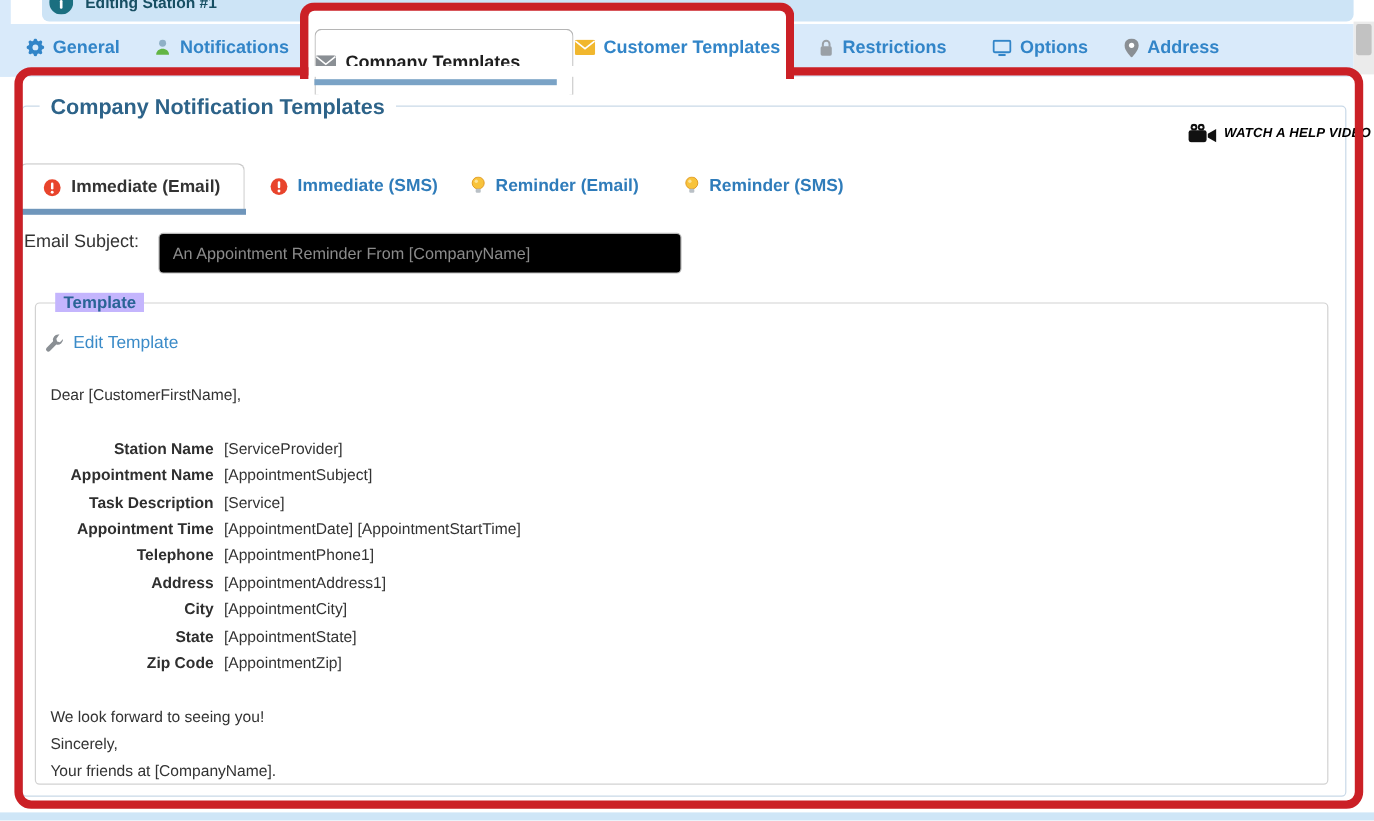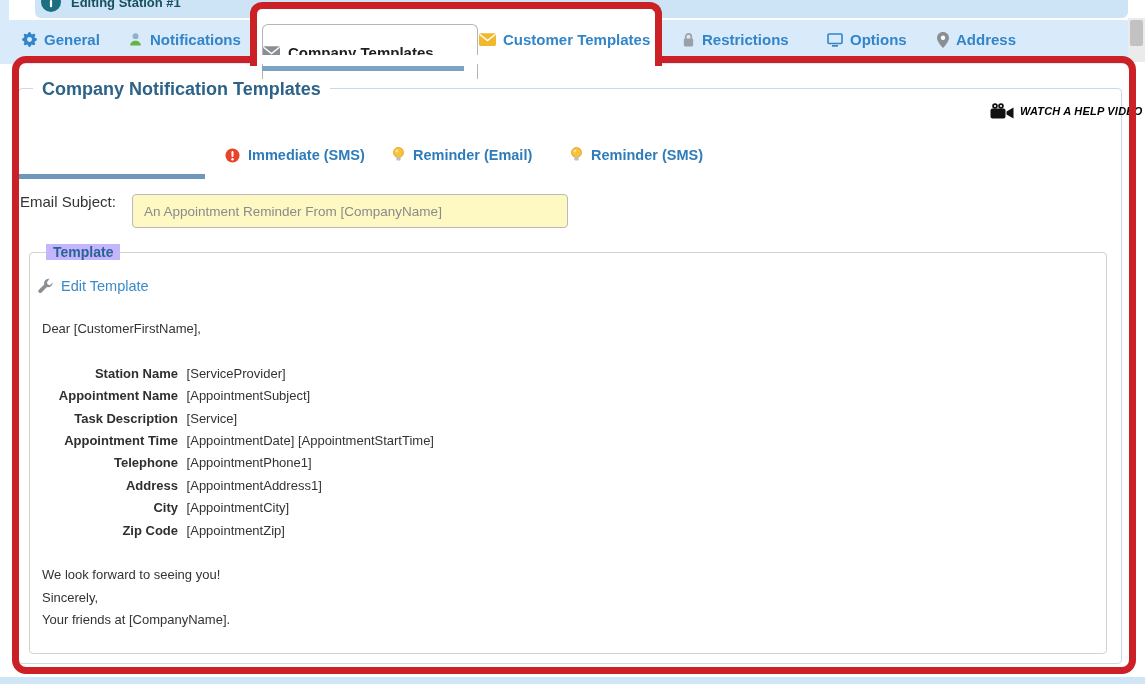--- a/index.html
+++ b/index.html
@@ -47,21 +47,21 @@
     display:flex; align-items:center; justify-content:center; gap:8px;
     font-size:14.5px; font-weight:bold; color:#333; z-index:4; cursor:pointer; }
   .stab { position:absolute; top:147px; display:flex; align-items:center; gap:8px;
     font-size:14.5px; font-weight:bold; color:#2f7cba; z-index:4; cursor:pointer; }
   .stab-underline { left:15px; top:174px; width:190px; height:5px; background:#6f96bb; z-index:4; }
 
   
   .subj-label { left:20px; top:193px; font-size:15px; color:#333; z-index:4; }
   .subj-input { left:132px; top:194px; width:436px; height:34px; border:1px solid #b9b9b9;
     border-radius:4px; padding:0 11px; font-size:13.5px; color:#8b8b8b;
-    font-family:"Liberation Sans", sans-serif; z-index:4; background:#fef9c3; }
+    font-family:"Liberation Sans", sans-serif; z-index:4; background:#000000; }
 
   
   .fieldset2 { left:29px; top:252px; width:1078px; height:402px; border:1px solid #d2d2d2;
     border-radius:4px; z-index:4; }
   .legend2 { left:46px; top:244px; background:#c4b5fd; padding:0 7px; font-size:14px;
     font-weight:bold; color:#2a6496; z-index:5; }
   .edit-link { left:38px; top:278px; display:flex; align-items:center; gap:7px;
     font-size:14.5px; color:#3b8bc8; z-index:5; cursor:pointer; }
   .tpl-body { left:42px; top:318px; width:1040px; font-size:13px; color:#333;
     line-height:22.4px; z-index:5; }
@@ -183,20 +183,30 @@
           <circle cx="11" cy="3" r="2.8" fill="#111"></circle>
           <circle cx="5" cy="3" r="1.1" fill="#fff"></circle>
           <circle cx="11" cy="3" r="1.1" fill="#fff"></circle>
           <rect x="0.5" y="5.5" width="15" height="10" rx="2" fill="#111"></rect>
           <path d="M16.5 8.5l7-4v11l-7-4z" fill="#111"></path>
         </svg>
     </span>
     <span class="hv-label">WATCH A HELP VIDEO</span>
   </div>
 
+  <div class="abs active-stab">
+    <span>
+      <svg width="15" height="15" viewBox="0 0 16 16">
+          <circle cx="8" cy="8" r="7.5" fill="#e8442c"></circle>
+          <rect x="6.9" y="3.3" width="2.2" height="6.2" rx="1.1" fill="#fff"></rect>
+          <circle cx="8" cy="11.9" r="1.3" fill="#fff"></circle>
+        </svg>
+    </span>
+    <span>Immediate (Email)</span>
+  </div>
   <div class="abs stab-underline"></div>
 
   <div class="stab" style="left:225px;">
     <span>
       <svg width="15" height="15" viewBox="0 0 16 16">
           <circle cx="8" cy="8" r="7.5" fill="#e8442c"></circle>
           <rect x="6.9" y="3.3" width="2.2" height="6.2" rx="1.1" fill="#fff"></rect>
           <circle cx="8" cy="11.9" r="1.3" fill="#fff"></circle>
         </svg>
     </span>
@@ -243,20 +253,21 @@
   <div class="abs tpl-body">
       <div class="tpl-line">Dear [CustomerFirstName],</div>
       <div class="tpl-line">&nbsp;</div>
       <div class="tpl-line"><b class="tpl-lbl">Station Name</b> [ServiceProvider]</div>
       <div class="tpl-line"><b class="tpl-lbl">Appointment Name</b> [AppointmentSubject]</div>
       <div class="tpl-line"><b class="tpl-lbl">Task Description</b> [Service]</div>
       <div class="tpl-line"><b class="tpl-lbl">Appointment Time</b> [AppointmentDate] [AppointmentStartTime]</div>
       <div class="tpl-line"><b class="tpl-lbl">Telephone</b> [AppointmentPhone1]</div>
       <div class="tpl-line"><b class="tpl-lbl">Address</b> [AppointmentAddress1]</div>
       <div class="tpl-line"><b class="tpl-lbl">City</b> [AppointmentCity]</div>
+      <div class="tpl-line"><b class="tpl-lbl">State</b> [AppointmentState]</div>
       <div class="tpl-line"><b class="tpl-lbl">Zip Code</b> [AppointmentZip]</div>
       <div class="tpl-line">&nbsp;</div>
       <div class="tpl-line">We look forward to seeing you!</div>
       <div class="tpl-line">Sincerely,</div>
       <div class="tpl-line">Your friends at [CompanyName].</div>
     </div>
 
   <div class="abs anno-b"></div>
   <div class="abs anno-patch"></div>
   <div class="abs anno-a"></div>

